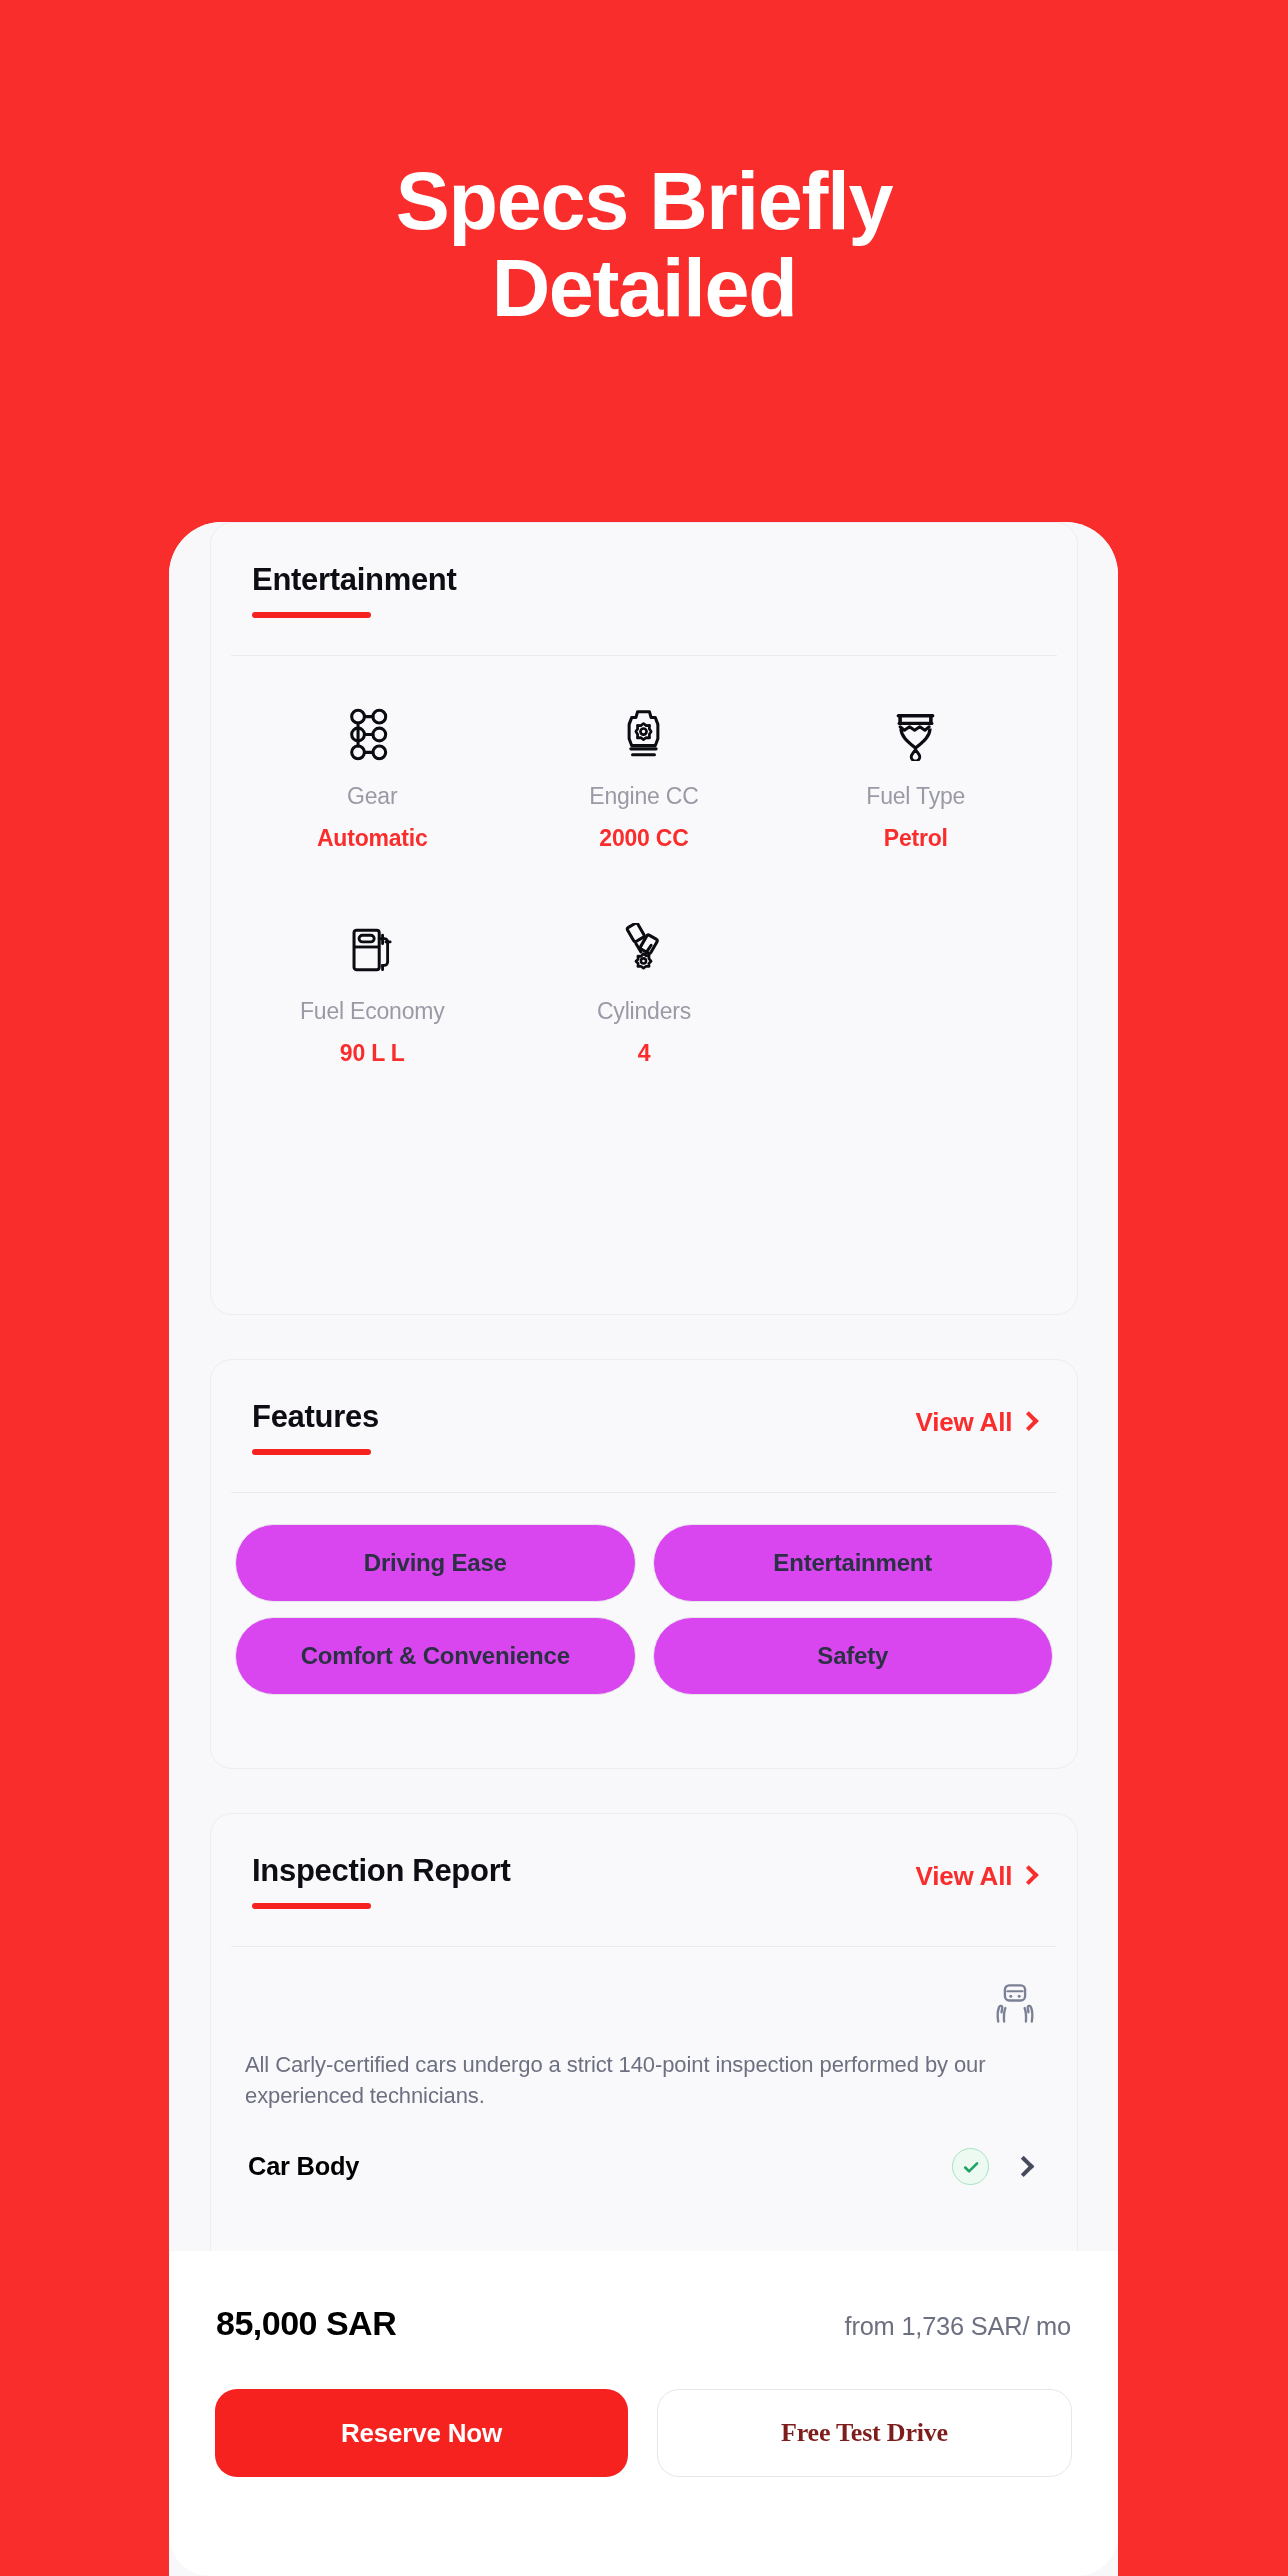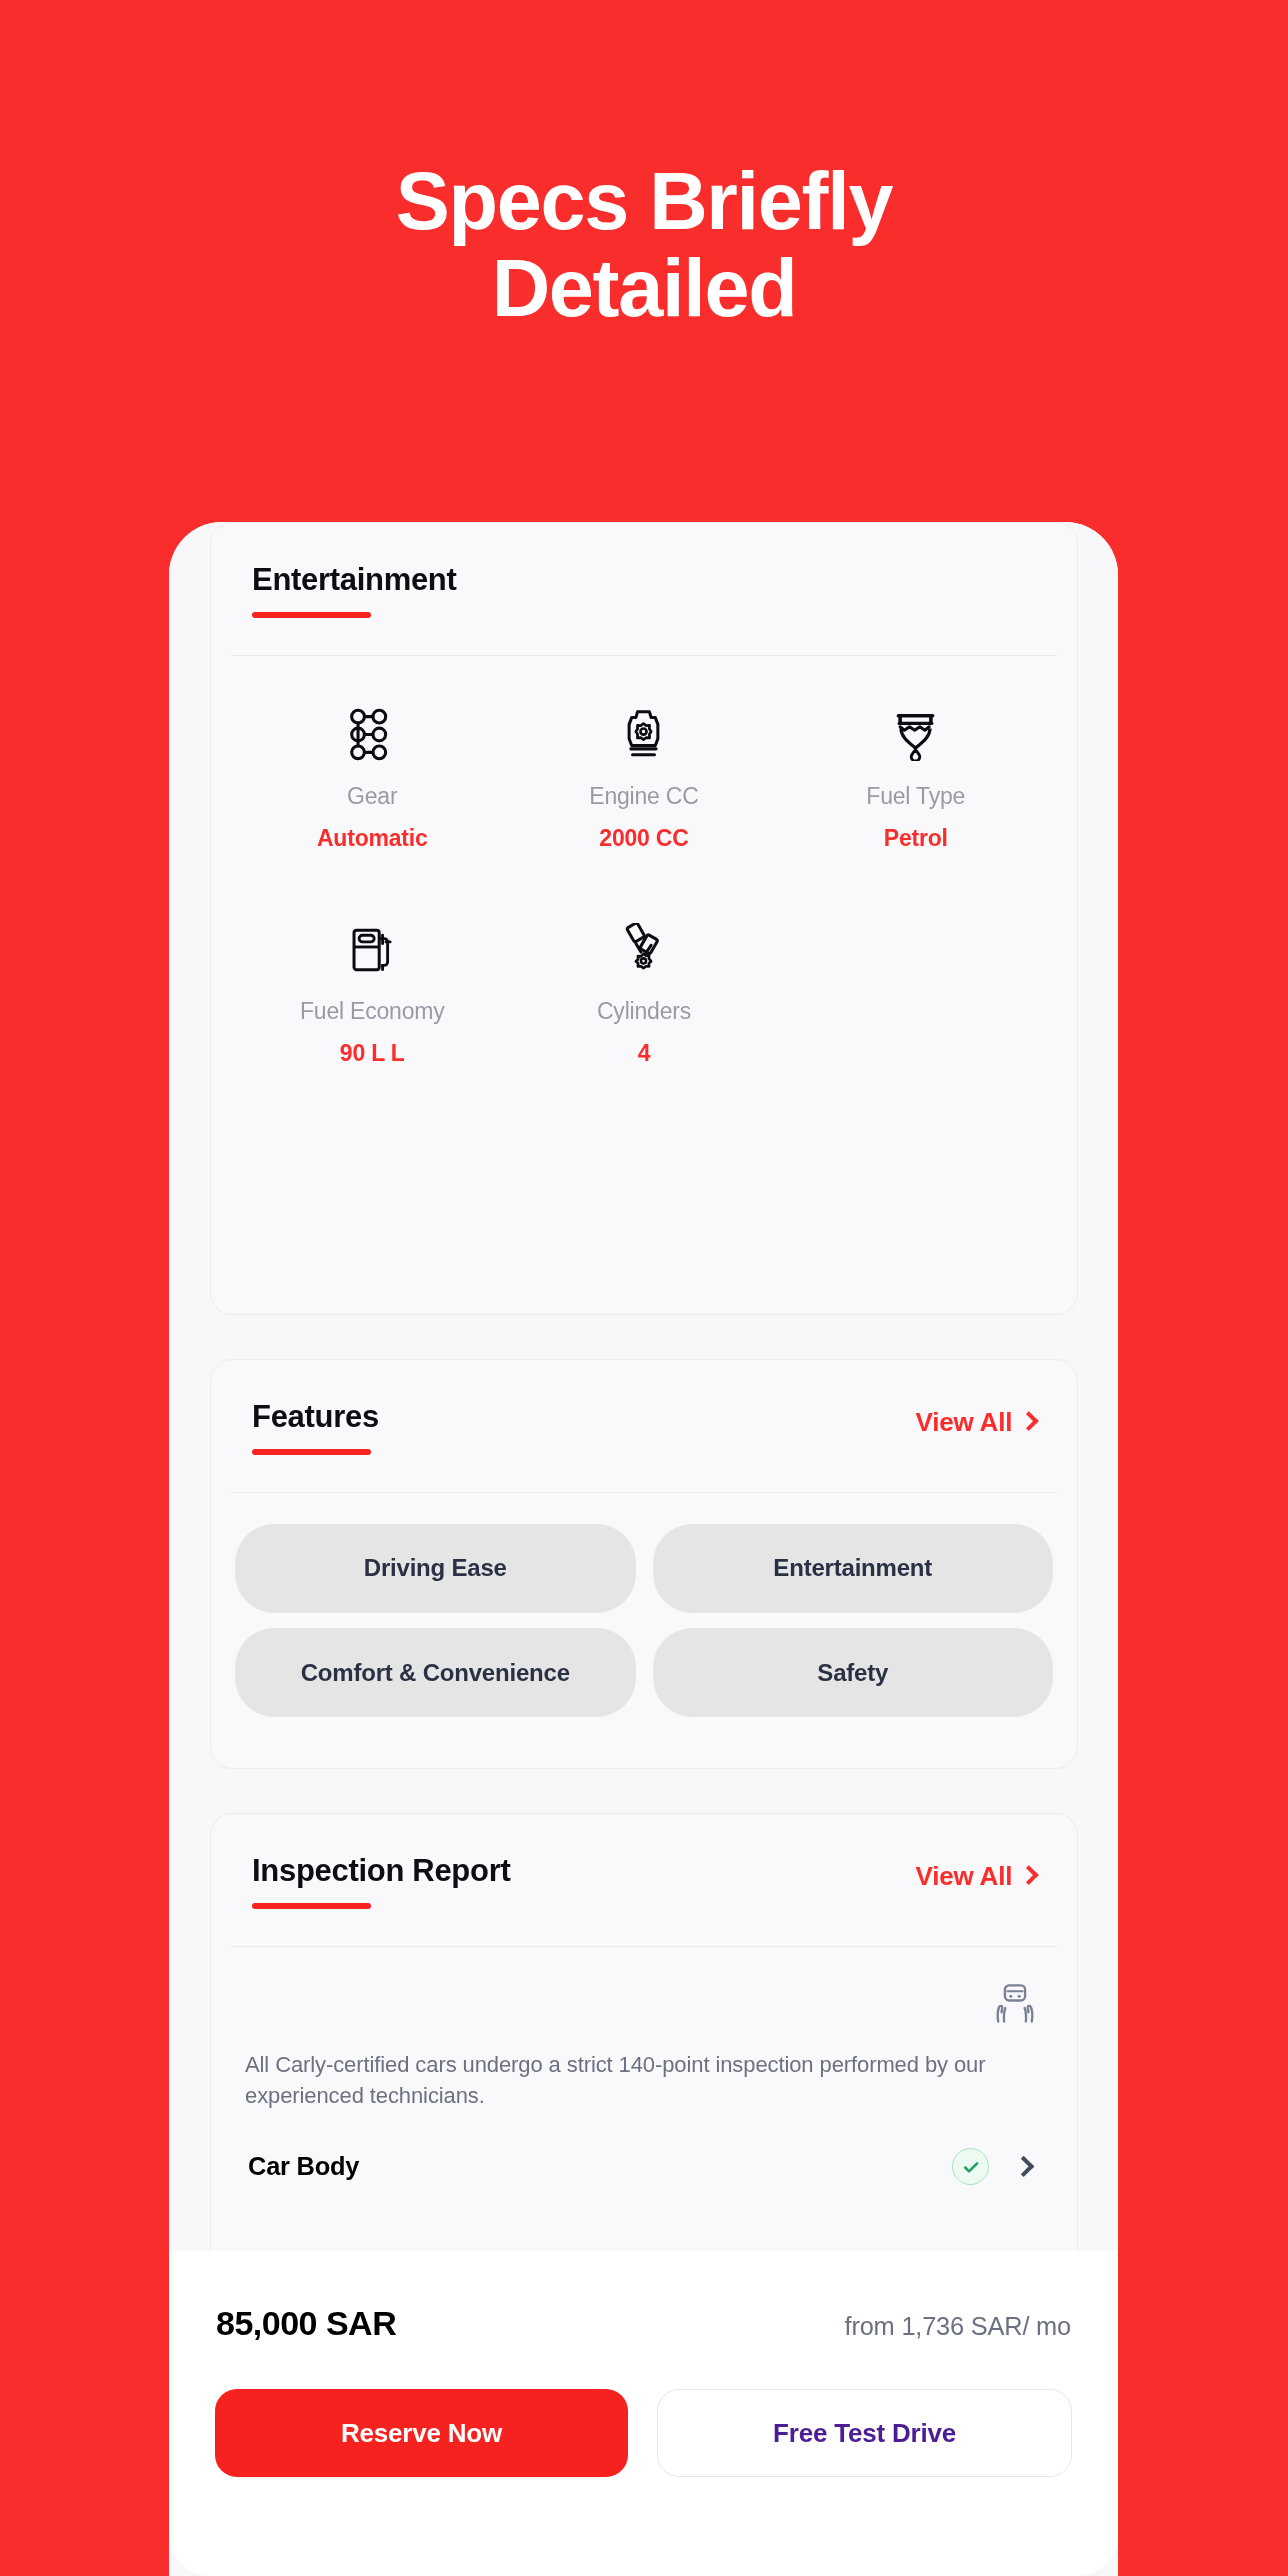--- a/index.html
+++ b/index.html
@@ -158,24 +158,24 @@
   .chips {
     display: flex;
     flex-wrap: wrap;
     gap: 15.3px 17px;
     padding: 30.5px 24px 0 24px;
   }
 
   .chip {
     flex: 1 1 calc(50% - 8.5px);
     max-width: calc(50% - 8.5px);
-    height: 89px;
+    height: 78px;
     border: 1.7px solid #E6E6EC;
     border-radius: 39px;
-    background: #e5e5e5;
+    background: #d946ef;
     display: flex;
     align-items: center;
     justify-content: center;
     font-size: 24px;
     font-weight: 700;
     color: #2B3044;
     letter-spacing: -0.2px;
   }
 
   
@@ -287,22 +287,23 @@
     letter-spacing: -0.2px;
   }
 
   .btn-primary {
     background: #F5221F;
     color: #FFFFFF;
   }
 
   .btn-secondary {
     background: #FFFFFF;
-    color: #4c1d95;
+    color: #7f1d1d;
     border: 1.7px solid #E6E6EC;
+    font-family: Liberation Serif, serif;
   }
 </style>
 </head>
 <body>
 
 <div class="headline">
   <div>Specs Briefly</div>
   <div>Detailed</div>
 </div>
 

